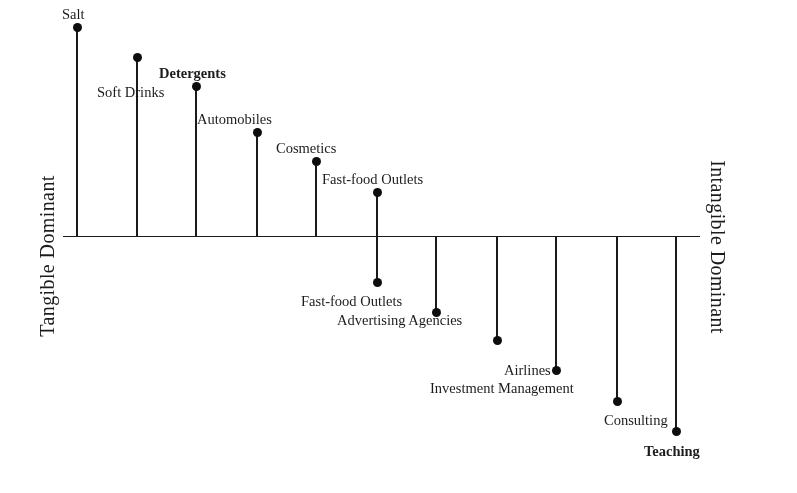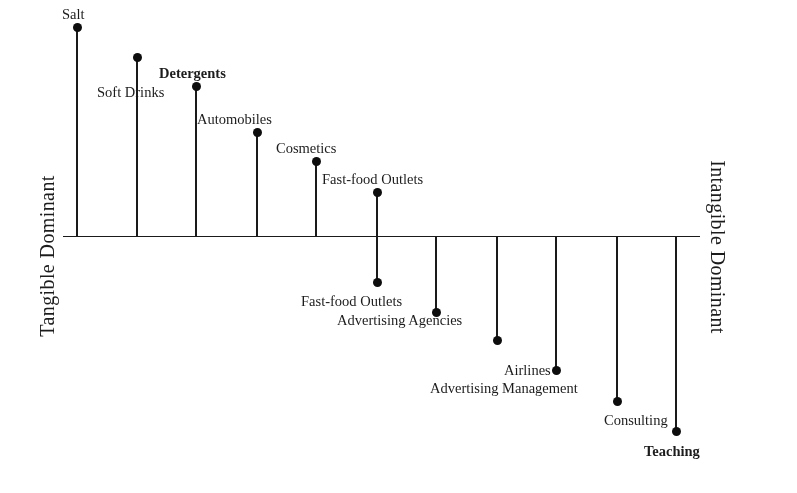--- a/index.html
+++ b/index.html
@@ -83,21 +83,21 @@
       <div class="dot" style="left: 372.5px; top: 277.5px;"></div>
       <div class="item-label" style="left: 301px; top: 294px;">Fast-food Outlets</div>
       <div class="stem" style="left: 435.2px; top: 236px; height: 76px;"></div>
       <div class="dot" style="left: 431.5px; top: 307.5px;"></div>
       <div class="item-label" style="left: 337px; top: 313px;">Advertising Agencies</div>
       <div class="stem" style="left: 496.2px; top: 236px; height: 104px;"></div>
       <div class="dot" style="left: 492.5px; top: 335.5px;"></div>
       <div class="item-label" style="left: 468px; top: 363px; margin-left: 36px;">Airlines</div>
       <div class="stem" style="left: 555.2px; top: 236px; height: 134px;"></div>
       <div class="dot" style="left: 551.5px; top: 365.5px;"></div>
-      <div class="item-label" style="left: 430px; top: 381px;">Advertising Management</div>
+      <div class="item-label" style="left: 430px; top: 381px;">Investment Management</div>
       <div class="stem" style="left: 616.2px; top: 236px; height: 165px;"></div>
       <div class="dot" style="left: 612.5px; top: 396.5px;"></div>
       <div class="item-label" style="left: 576px; top: 413px; margin-left: 28px;">Consulting</div>
       <div class="stem" style="left: 675.2px; top: 236px; height: 195px;"></div>
       <div class="dot" style="left: 671.5px; top: 426.5px;"></div>
       <div class="item-label" style="left: 644px; top: 444px; font-weight: bold;">Teaching</div>
     </div>
 </div>
 
 </body></html>

